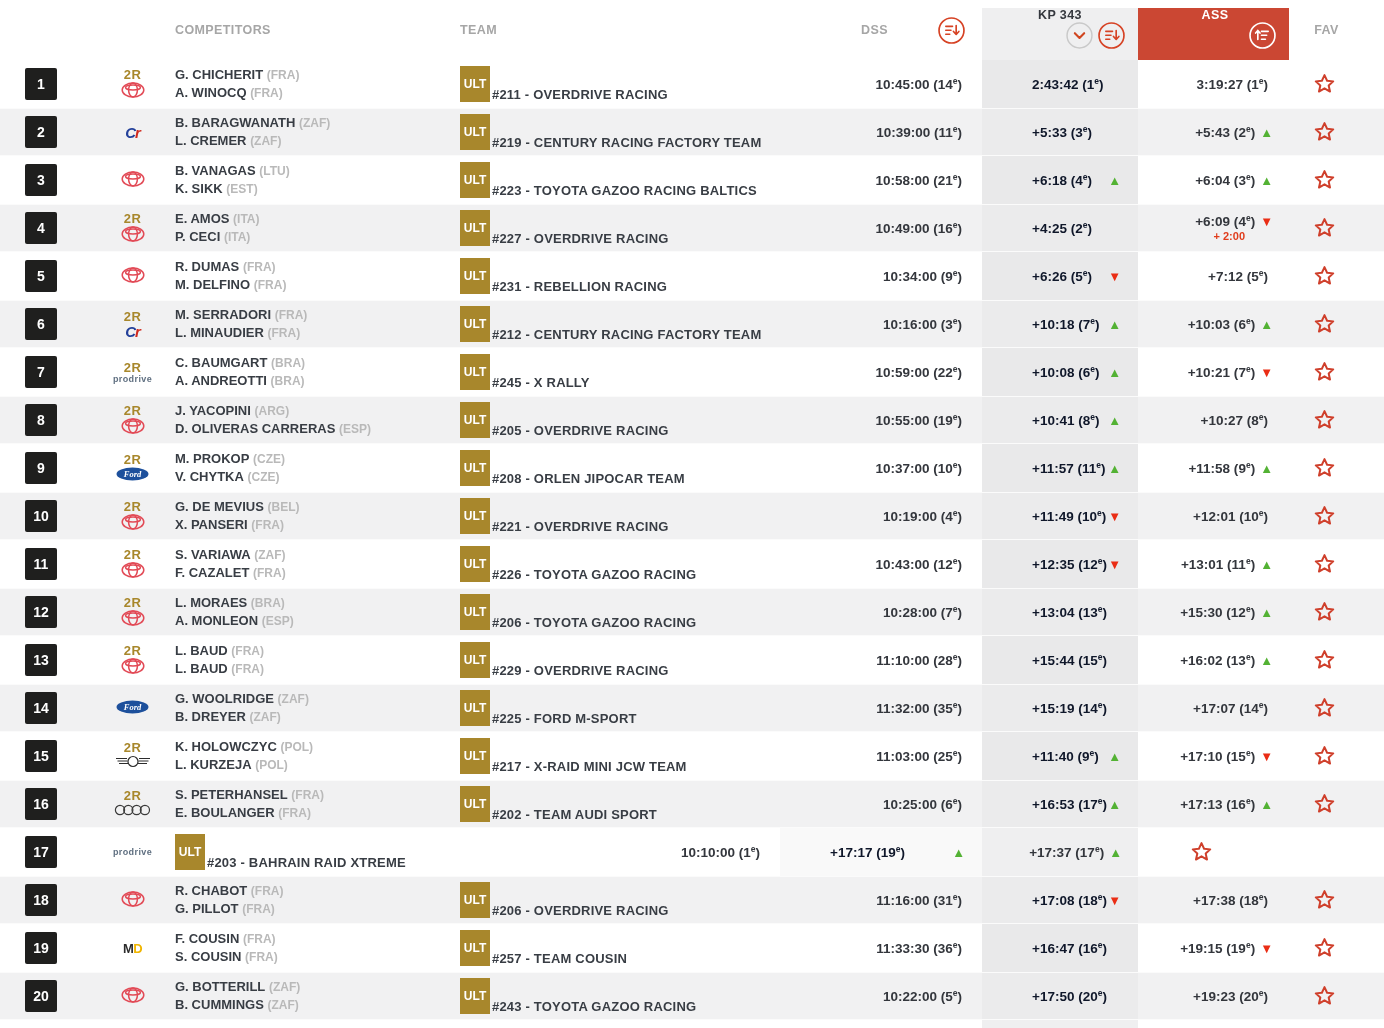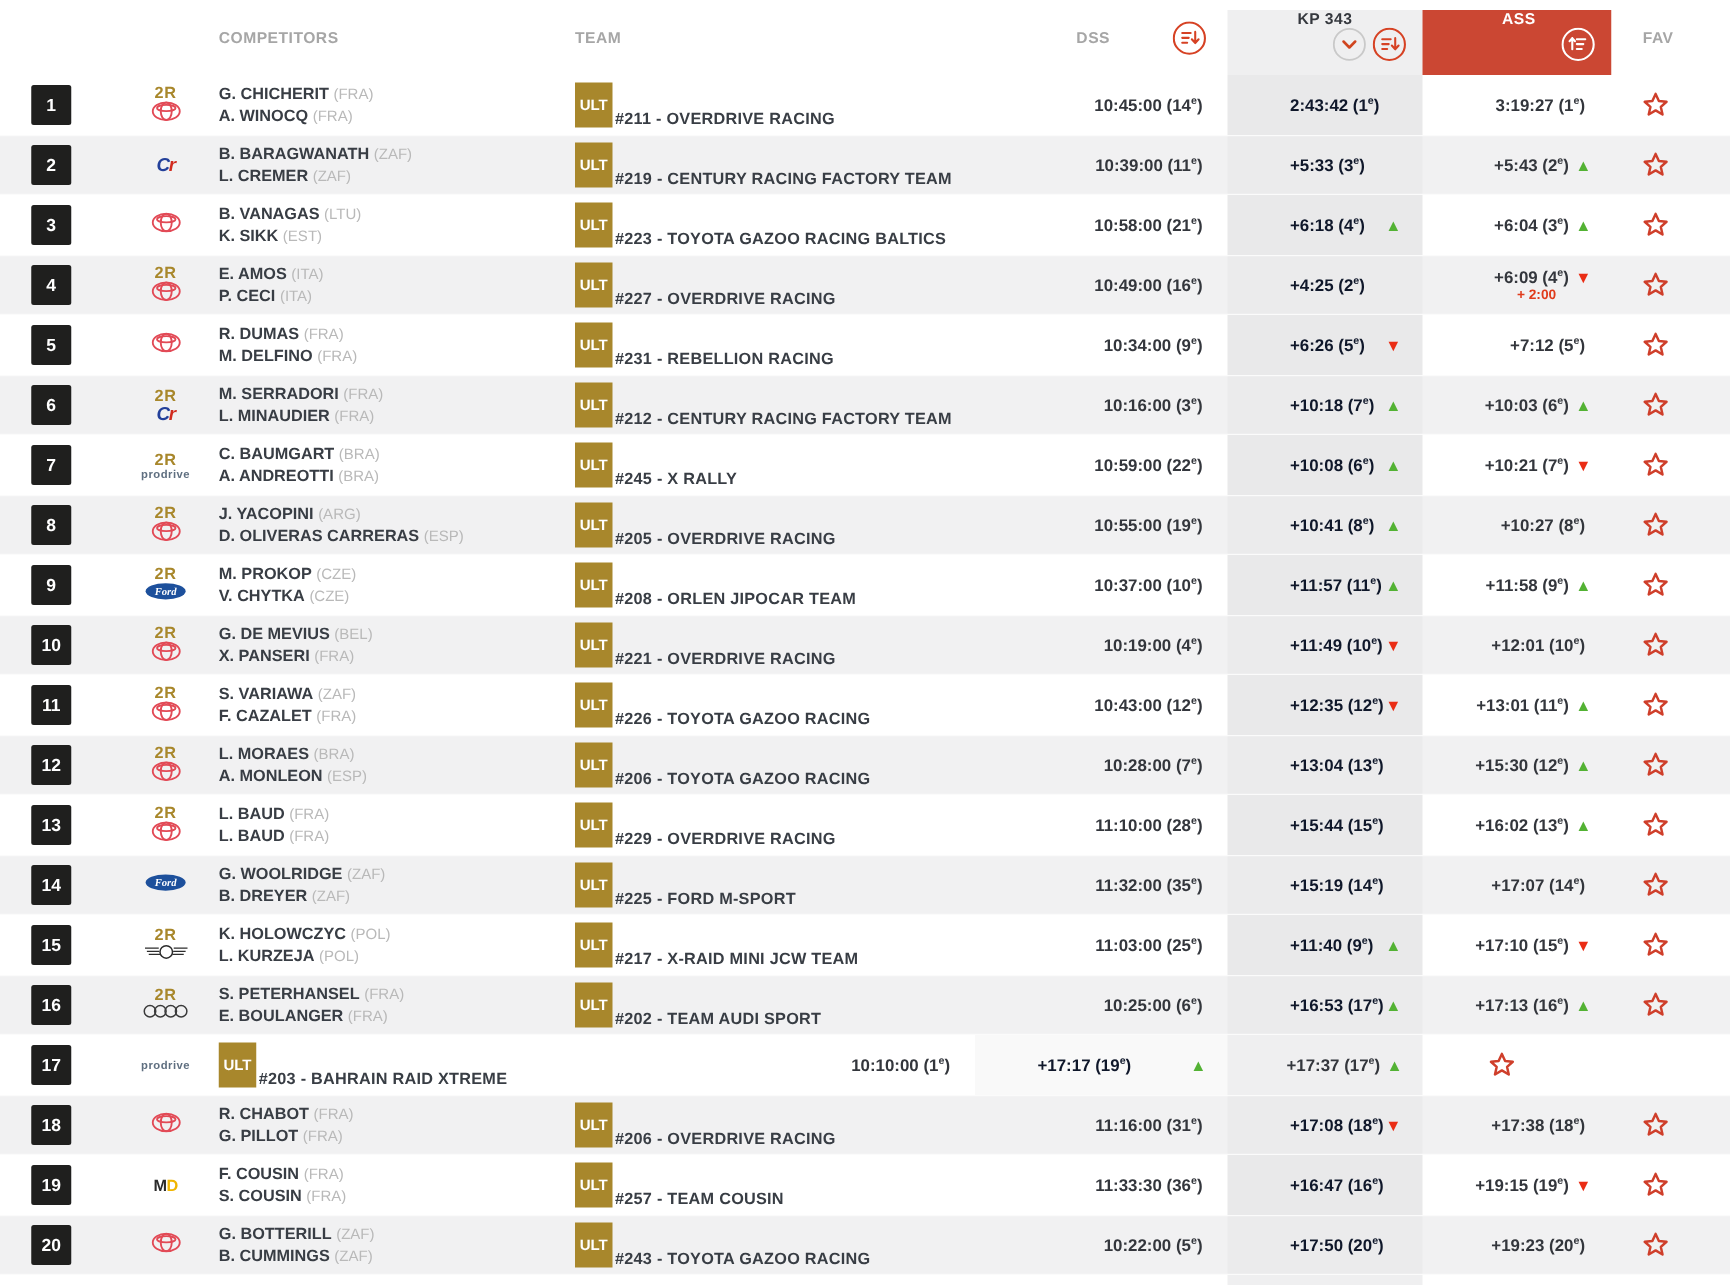--- a/index.html
+++ b/index.html
@@ -30,21 +30,21 @@
   .rows{position:relative;z-index:1;}
   .row{height:48px;align-items:center;position:relative;box-sizing:border-box;}
   .row.even{background:#f1f1f2;border-top:1px solid #fbfbfb;border-bottom:1px solid #fbfbfb;}
   .cell{box-sizing:border-box;}
   .cell-pos{padding-left:25px;}
   .pos-box{width:32px;height:32px;background:#1f1f1e;border-radius:2px;color:#fff;
            font-size:14px;font-weight:bold;display:flex;align-items:center;justify-content:center;}
   .cell-logos{display:flex;flex-direction:column;align-items:center;justify-content:center;gap:1px;line-height:1;}
   .cell-comp{font-size:13px;line-height:17px;color:#383d44;}
   .cname{font-weight:bold;}
-  .nat{color:#b9b9b9;font-weight:normal;font-size:12px;}
+  .nat{color:#b9b9b9;font-weight:bold;font-size:12px;}
   .cell-team{display:flex;align-items:flex-end;gap:2px;}
   .ult{width:30px;height:36px;background:#a8872c;color:#fff;font-size:12px;font-weight:bold;
        display:flex;align-items:center;justify-content:center;flex:none;}
   .team-name{font-size:13px;font-weight:bold;color:#383d44;letter-spacing:.2px;}
   .tval{font-size:13.5px;font-weight:bold;color:#33363c;white-space:nowrap;}
   .cell-dss{text-align:right;padding-right:20px;}
   .cell-kp{display:flex;align-items:center;align-self:stretch;padding:0 17px 0 13px;
            background:rgba(20,20,20,0.028);}
   .cell-kp .tval{color:#0f172a;margin-left:37px;}
   .trend{font-size:13px;line-height:1;}

